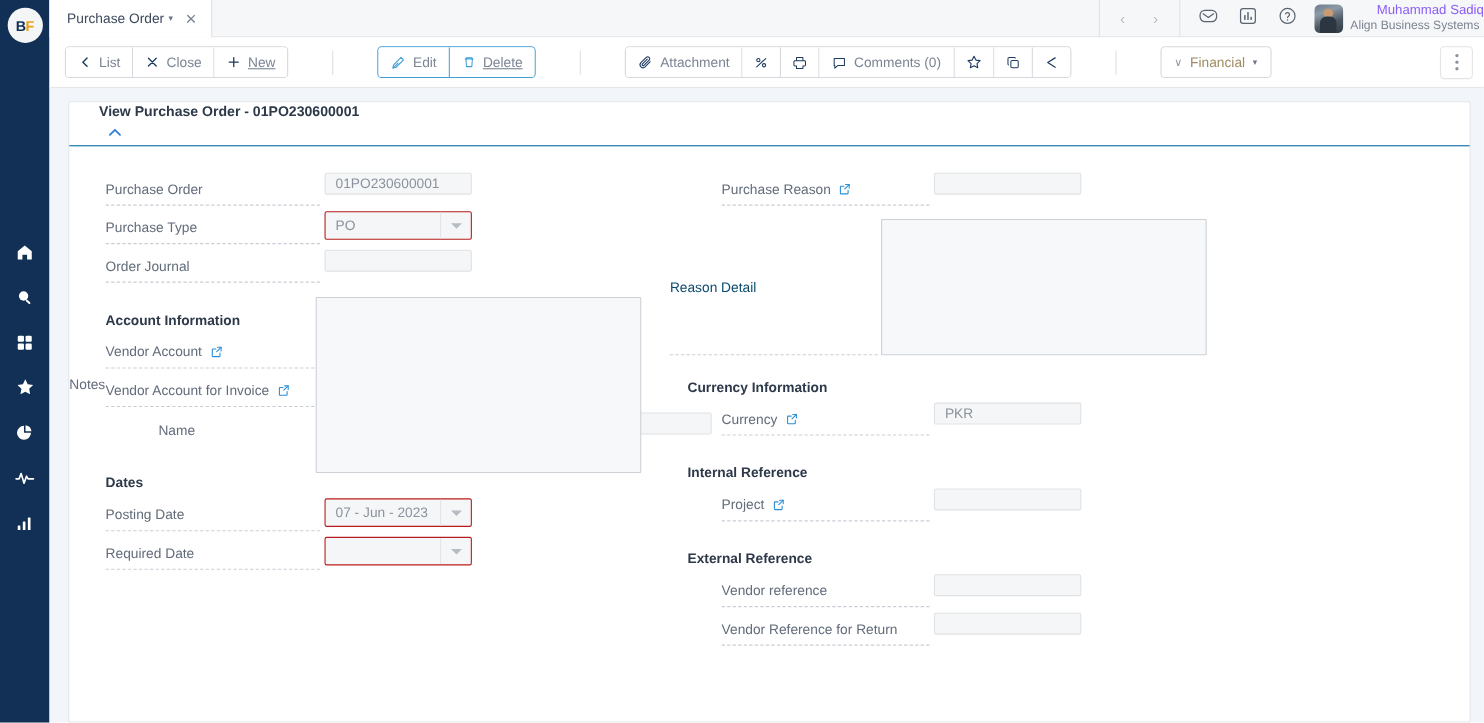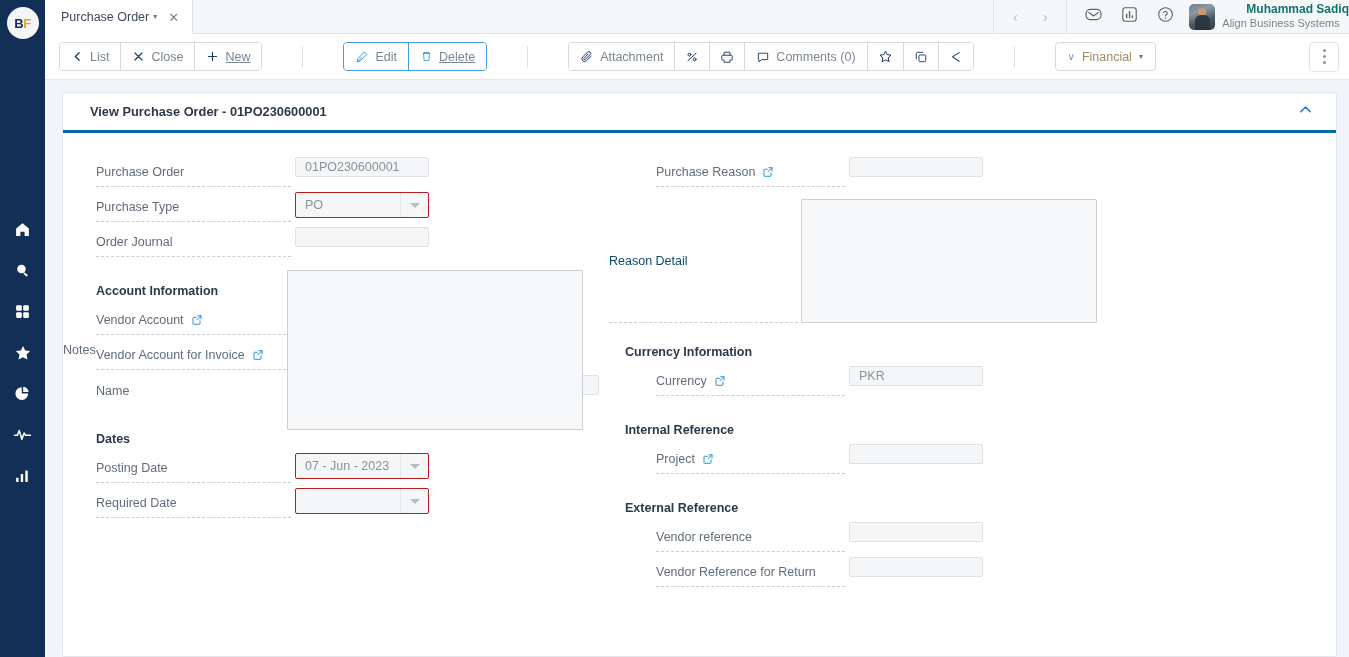--- a/index.html
+++ b/index.html
@@ -105,21 +105,21 @@
     content:""; position:absolute; left:34%; top:18%;
     width:32%; height:30%; border-radius:50%;
     background:#c89b72;
   }
   #avatar::after {
     content:""; position:absolute; left:20%; top:46%;
     width:60%; height:56%; border-radius:6px 6px 0 0;
     background:#2b3640;
   }
   #user-text { display: flex; flex-direction: column; line-height: 1.15; min-width:0; }
-  #user-name { font-size: 12px; font-weight: bold; color: #0f766e; white-space: nowrap; padding-left: 24px; }
+  #user-name { font-size: 12px; font-weight: normal; color: #8b5cf6; white-space: nowrap; padding-left: 24px; }
   #user-org  { font-size: 11px; color: #7b8491; white-space: nowrap; }
 
   
   #toolbar {
     position: absolute; left: 45px; top: 34px;
     width: 1304px; height: 46px;
     background: #ffffff;
     border-bottom: 1px solid #e4e6e9;
     display: flex; align-items: center;
     padding: 0 10px 0 14px;
@@ -177,23 +177,24 @@
     overflow: hidden;
   }
   #panel {
     background: #ffffff;
     border: 1px solid #e3e6ea;
     border-radius: 2px;
     height: 100%;
   }
   #panel-head {
     height: 40px;
-    border-bottom: 3px solid #0369a1;
-    display: flex; align-items: center;
+    border-bottom: 1px solid #0369a1;
+    display: flex; align-items: flex-start;
     padding: 0 16px 0 27px;
+    flex-direction: column;
   }
   #panel-title {
     font-size: 12.8px; font-weight: bold; color: #2d3949;
   }
   #panel-head-spacer { flex: 1 1 auto; }
   #collapse-chevron { cursor: pointer; display: flex; align-items: center; padding: 4px 6px; }
 
   #form {
     display: flex;
     padding: 24px 0 0 0;
@@ -615,21 +616,21 @@
                     <path d="M18 14v5.5a1 1 0 0 1-1 1H5a1 1 0 0 1-1-1v-12a1 1 0 0 1 1-1h5.5"></path>
                   </svg>
               </span>
             </div>
             <div class="ctl">
               <div class="fld">V00008</div>
             </div>
           </div>
 
           <div class="row">
-            <div class="lbl" style="border-bottom:none;">Name</div>
+            <div class="lbl" style="border-bottom:none;margin-left:48px;">Name</div>
             <div class="ctl" style="padding-left:0;">
               <div class="fld w-name">Toyota Motor</div>
             </div>
           </div>
 
           <div class="gap-md"></div>
 
           <div class="section-title">Dates</div>
 
           <div class="row">

